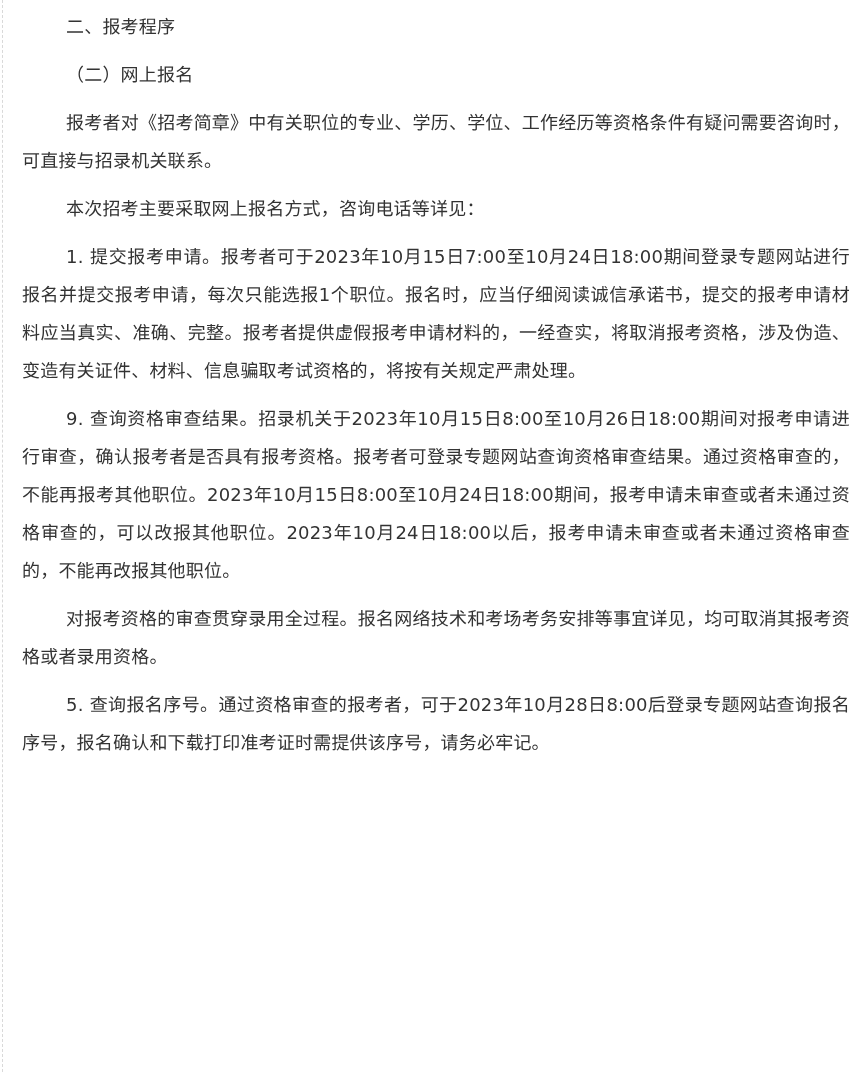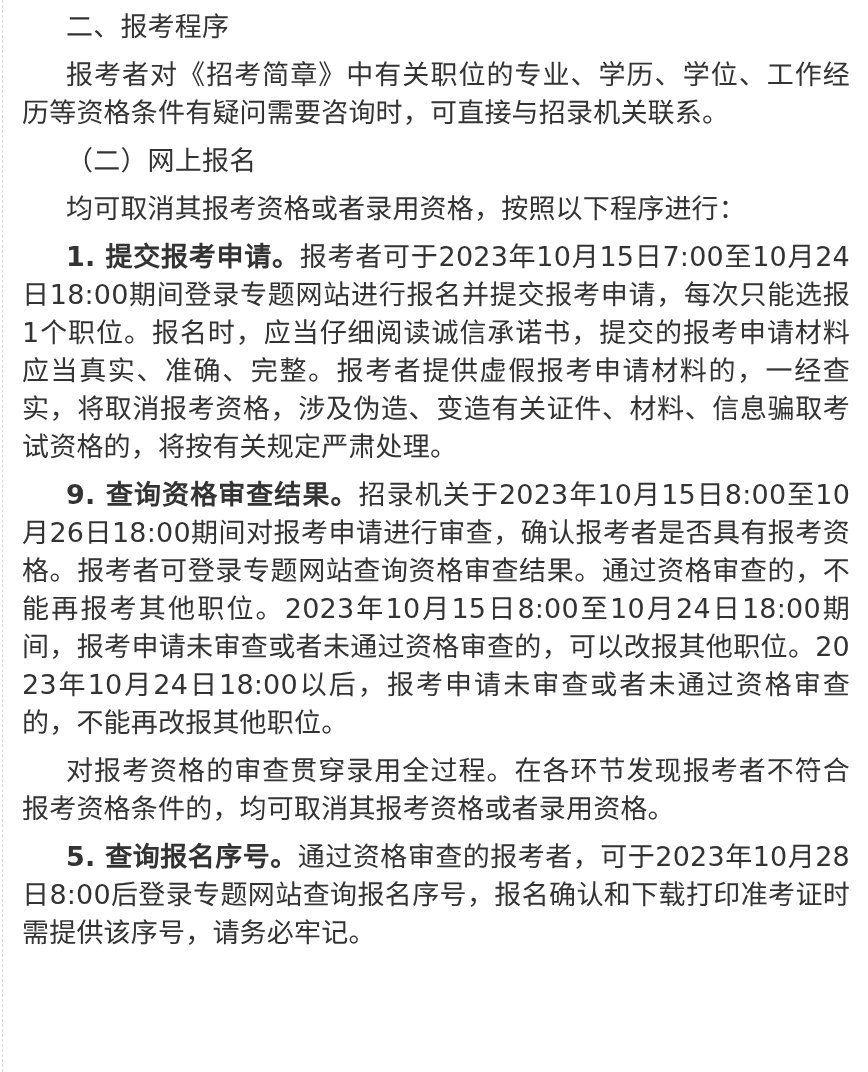--- a/index.html
+++ b/index.html
@@ -28,51 +28,51 @@
   .content {
     position: absolute;
     left: 0;
     top: 0;
     width: 868px;
     box-sizing: border-box;
     padding: 8px 18px 0 22px;
   }
   .content p {
     margin: 0 0 10px 0;
-    font-size: 27px;
+    font-size: 18px;
     line-height: 38px;
     text-align: justify;
     text-indent: 44px;
     letter-spacing: 0.2px;
     word-break: break-all;
   }
   .content p b {
-    font-weight: bold;
+    font-weight: normal;
   }
 </style>
 </head>
 <body>
 
 <div class="page">
   <div class="left-guide"></div>
 
   <div class="content">
 
     <p>二、报考程序</p>
 
 
 
+    <p>（二）网上报名</p>
+
     <p>报考者对《招考简章》中有关职位的专业、学历、学位、工作经历等资格条件有疑问需要咨询时，可直接与招录机关联系。</p>
 
-    <p>（二）网上报名</p>
-
-    <p>均可取消其报考资格或者录用资格，按照以下程序进行：</p>
+    <p>本次招考主要采取网上报名方式，咨询电话等详见：</p>
 
     <p><b>1. 提交报考申请。</b><span>报考者可于2023年10月15日7:00至10月24日18:00期间登录专题网站进行报名并提交报考申请，每次只能选报1个职位。报名时，应当仔细阅读诚信承诺书，提交的报考申请材料应当真实、准确、完整。报考者提供虚假报考申请材料的，一经查实，将取消报考资格，涉及伪造、变造有关证件、材料、信息骗取考试资格的，将按有关规定严肃处理。</span></p>
 
     <p><b>9. 查询资格审查结果。</b><span>招录机关于2023年10月15日8:00至10月26日18:00期间对报考申请进行审查，确认报考者是否具有报考资格。报考者可登录专题网站查询资格审查结果。通过资格审查的，不能再报考其他职位。2023年10月15日8:00至10月24日18:00期间，报考申请未审查或者未通过资格审查的，可以改报其他职位。2023年10月24日18:00以后，报考申请未审查或者未通过资格审查的，不能再改报其他职位。</span></p>
 
-    <p>对报考资格的审查贯穿录用全过程。在各环节发现报考者不符合报考资格条件的，均可取消其报考资格或者录用资格。</p>
+    <p>对报考资格的审查贯穿录用全过程。报名网络技术和考场考务安排等事宜详见，均可取消其报考资格或者录用资格。</p>
 
     <p><b>5. 查询报名序号。</b><span>通过资格审查的报考者，可于2023年10月28日8:00后登录专题网站查询报名序号，报名确认和下载打印准考证时需提供该序号，请务必牢记。</span></p>
 
   </div>
 </div>
 
 </body></html>

